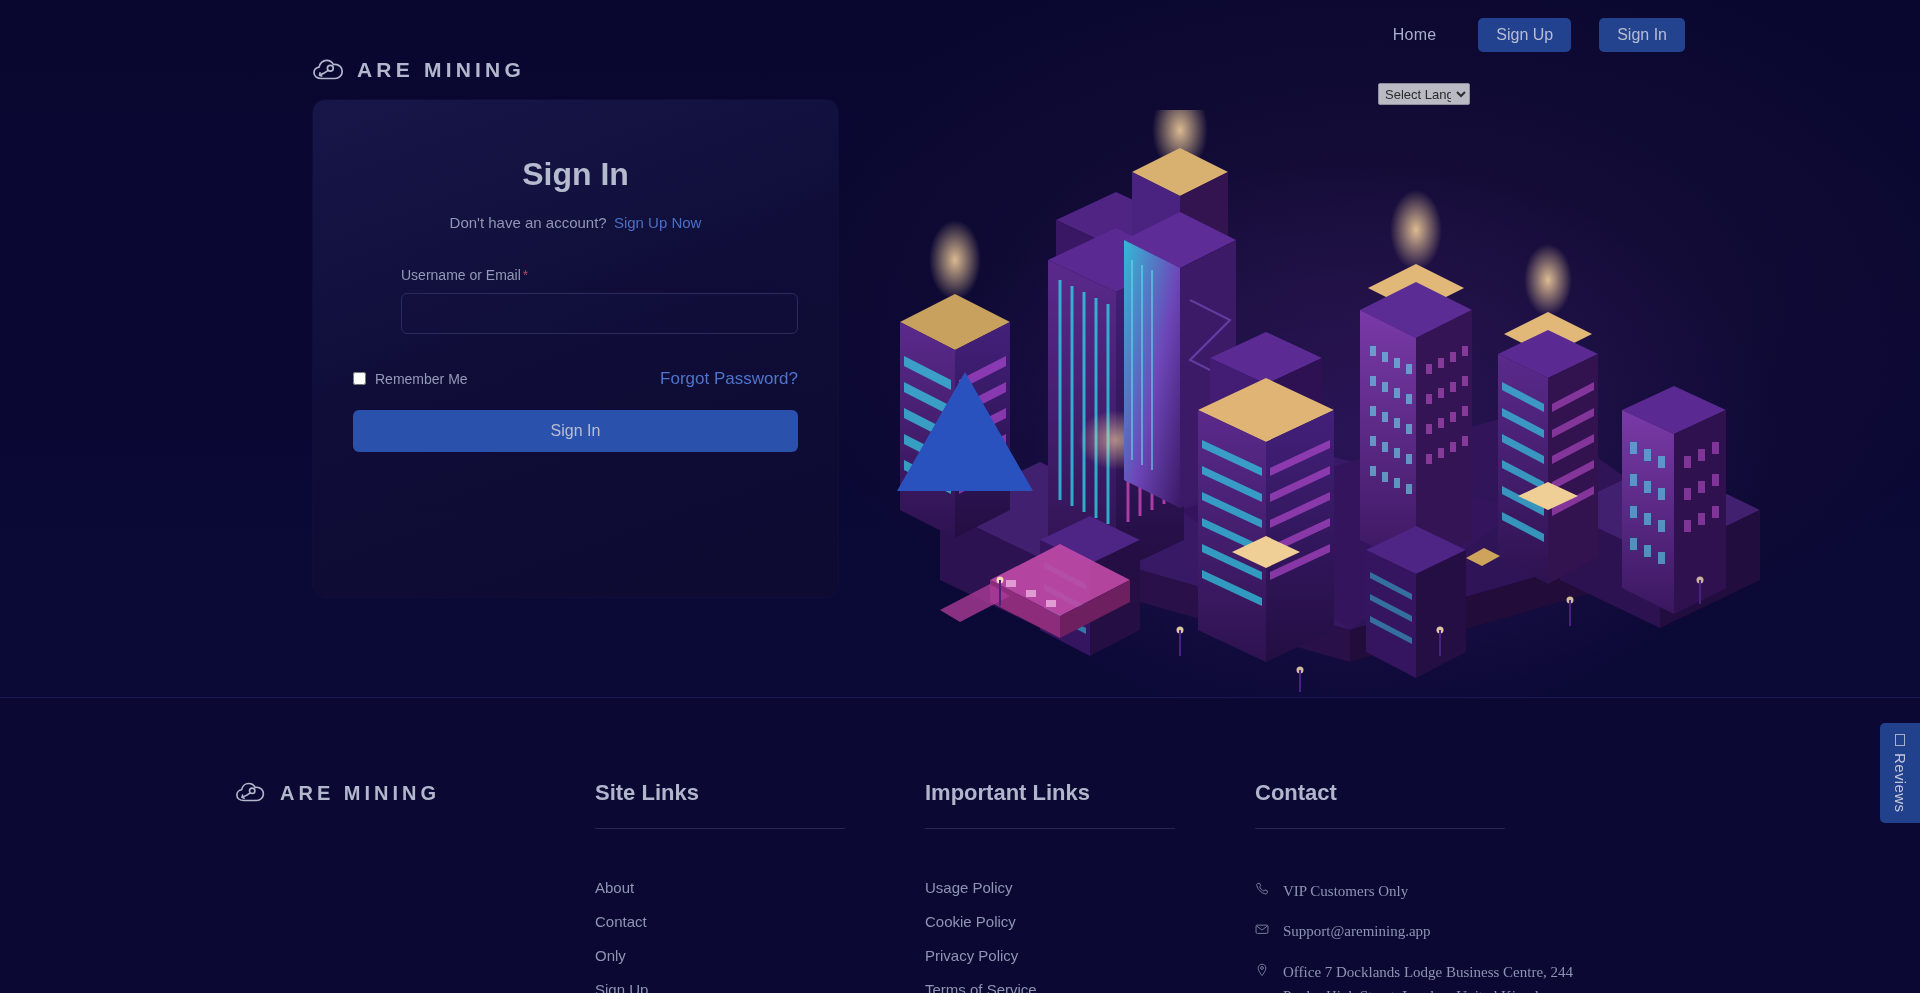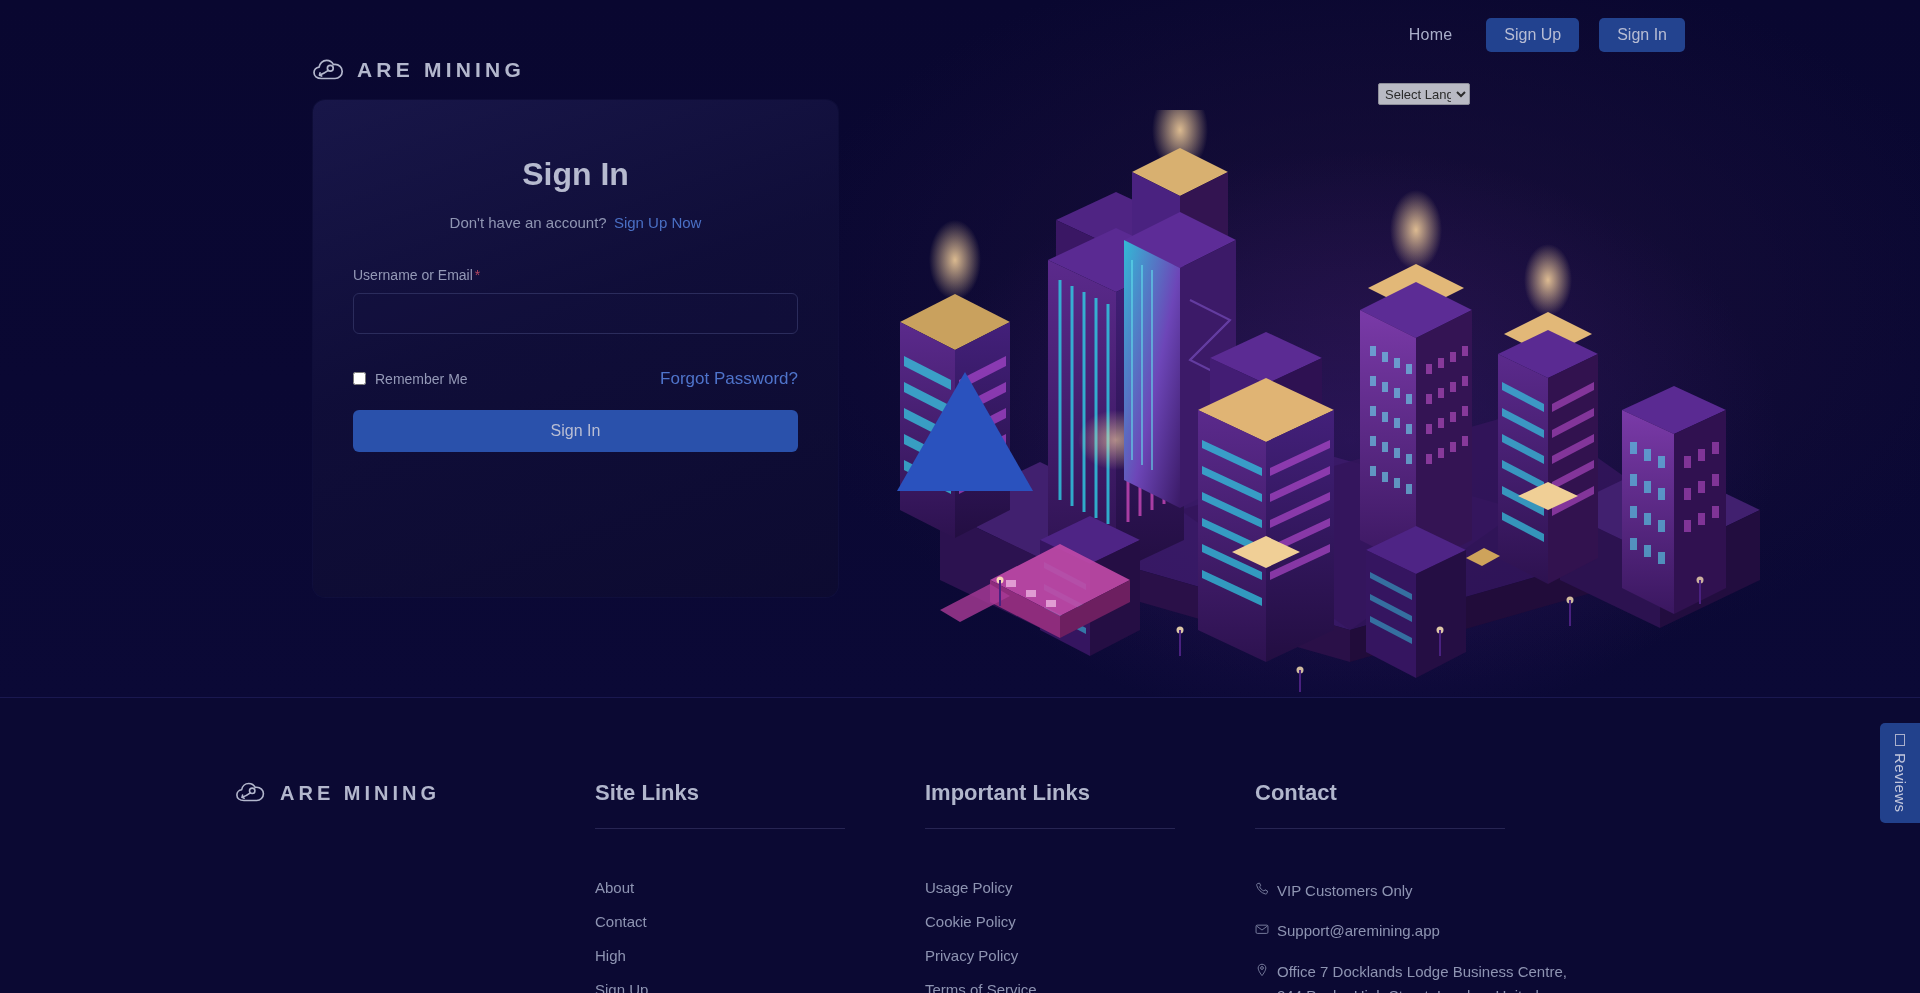--- a/index.html
+++ b/index.html
@@ -55,21 +55,21 @@
     display: flex;
     align-items: flex-start;
     padding: 16px 740px 0 310px;
   }
   .nav-right {
     position: absolute;
     right: 235px;
     top: 18px;
     display: flex;
     align-items: center;
-    gap: 20px;
+    gap: 28px;
   }
   .nav-link {
     color: #a9aec9;
     font-size: 16px;
     letter-spacing: .2px;
     text-decoration: none;
     padding: 6px 14px;
     white-space: nowrap;
   }
   .nav-btn {
@@ -151,21 +151,21 @@
     margin-top: 26px;
   }
   .auth-sub {
     text-align: center;
     color: #9096b3;
     font-size: 15px;
     margin-top: 18px;
   }
   .auth-sub a { color: #4a6fc4; text-decoration: none; margin-left: 3px; }
 
-  .field-group { margin-top: 36px; }
+  .field-group { margin-top: 36px; margin-left: 48px; }
   .field-group.pw { margin-top: 22px; }
   .field-label {
     display: block;
     color: #9499b7;
     font-size: 14px;
     margin-bottom: 10px;
   }
   .req { color: #b3455f; margin-left: 2px; }
   .field-input {
     display: block;
@@ -268,21 +268,22 @@
     font-size: 15px;
     text-decoration: none;
   }
   .contact-list { list-style: none; }
   .contact-list li {
     color: #8e94b2;
     font-size: 15px;
     margin-bottom: 16px;
     line-height: 1.62;
     display: flex;
-    gap: 8px;
+    gap: 14px;
+    font-family: Liberation Serif, serif;
   }
   .contact-list li .ci { flex: 0 0 auto; opacity: .85; }
   .contact-addr { max-width: 315px; }
 
   
   .reviews-tab {
     position: absolute;
     right: 0;
     top: 723px;
     width: 40px;
@@ -702,21 +703,21 @@
           <span class="brand-text">ARE MINING</span>
         </div>
       </div>
 
       <div class="fcol-site">
         <h3 class="footer-head">Site Links</h3>
         <div class="footer-rule"></div>
         <ul class="footer-links">
           <li><a href="#">About</a></li>
           <li><a href="#">Contact</a></li>
-          <li><a href="#">High</a></li>
+          <li><a href="#">Only</a></li>
           <li><a href="#">Sign Up</a></li>
         </ul>
       </div>
 
       <div class="fcol-imp">
         <h3 class="footer-head">Important Links</h3>
         <div class="footer-rule"></div>
         <ul class="footer-links">
           <li><a href="#">Usage Policy</a></li>
           <li><a href="#">Cookie Policy</a></li>

